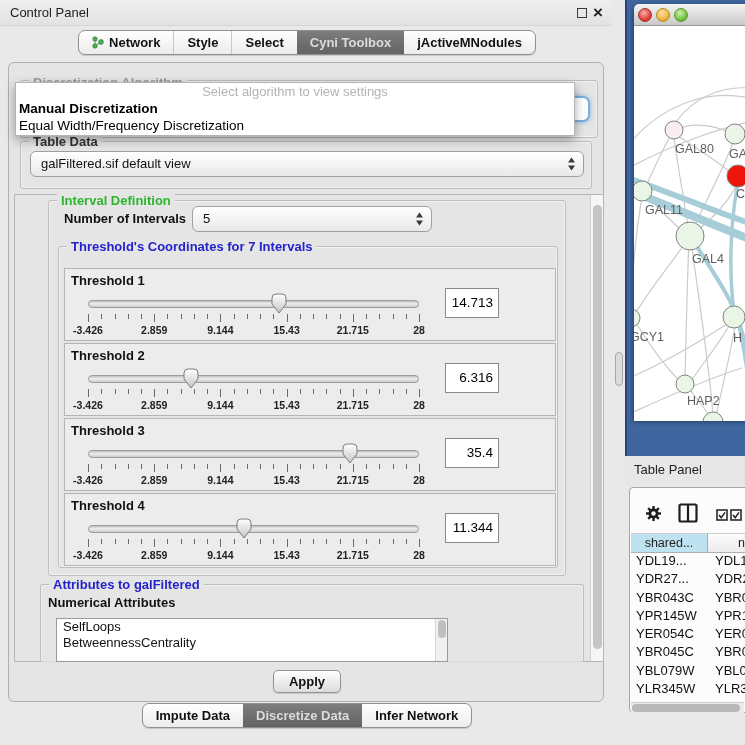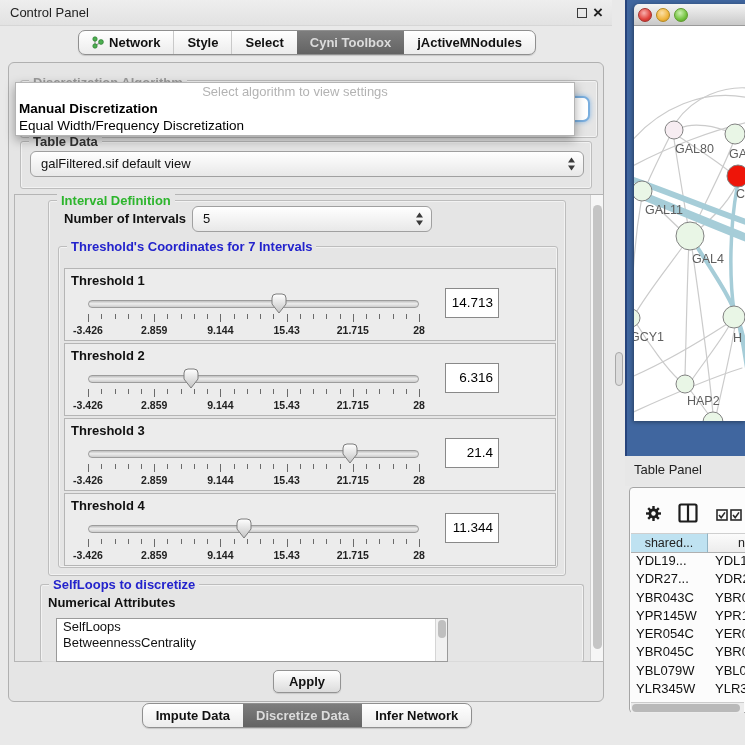--- a/index.html
+++ b/index.html
@@ -253,21 +253,21 @@
       <div class="tlab" style="left: 221.6px;">15.43</div>
       <div class="tlab" style="left: 287.8px;">21.715</div>
       <div class="tlab" style="left: 354px;">28</div>
     </div>
     <div class="thr-panel abs" style="top: 418px;">
       <div class="thr-label">Threshold 3</div>
       <div class="thr-track"></div>
       <svg class="thr-thumb" width="16" height="21" viewBox="0 0 16 21" style="left:276.5px">
         <path d="M1 5 Q1 1 5 1 L11 1 Q15 1 15 5 L15 11 L8 20 L1 11 Z" fill="url(#thumbGrad)" stroke="#7d7d7d" stroke-width="1"></path>
       </svg>
-      <div class="thr-value">21.4</div>
+      <div class="thr-value">35.4</div>
       <div class="tick mj" style="left: 23px;"></div>
       <div class="tick mn" style="left: 36.2px;"></div>
       <div class="tick mn" style="left: 49.5px;"></div>
       <div class="tick mn" style="left: 62.7px;"></div>
       <div class="tick mn" style="left: 76px;"></div>
       <div class="tick mj" style="left: 89.2px;"></div>
       <div class="tick mn" style="left: 102.4px;"></div>
       <div class="tick mn" style="left: 115.7px;"></div>
       <div class="tick mn" style="left: 128.9px;"></div>
       <div class="tick mn" style="left: 142.2px;"></div>
@@ -330,21 +330,21 @@
       <div class="tlab" style="left: 23px;">-3.426</div>
       <div class="tlab" style="left: 89.2px;">2.859</div>
       <div class="tlab" style="left: 155.4px;">9.144</div>
       <div class="tlab" style="left: 221.6px;">15.43</div>
       <div class="tlab" style="left: 287.8px;">21.715</div>
       <div class="tlab" style="left: 354px;">28</div>
     </div>
   </div>
 
 <div class="abs groupbox" style="left:40px; top:584px; width:544px; height:78px; border-bottom:none;">
-  <span class="gb-title t-blue">SelfLoops to discretize</span>
+  <span class="gb-title t-blue">Attributes to galFiltered</span>
 </div>
 <div class="abs num-label" style="left:48px; top:595px;">Numerical Attributes</div>
 <div class="abs attr-list">
   <div id="attrItems">
       <div class="attr-item">SelfLoops</div>
       <div class="attr-item">BetweennessCentrality</div>
     </div>
   <div class="attr-scroll">
       <div class="attr-thumb"></div>
     </div>

